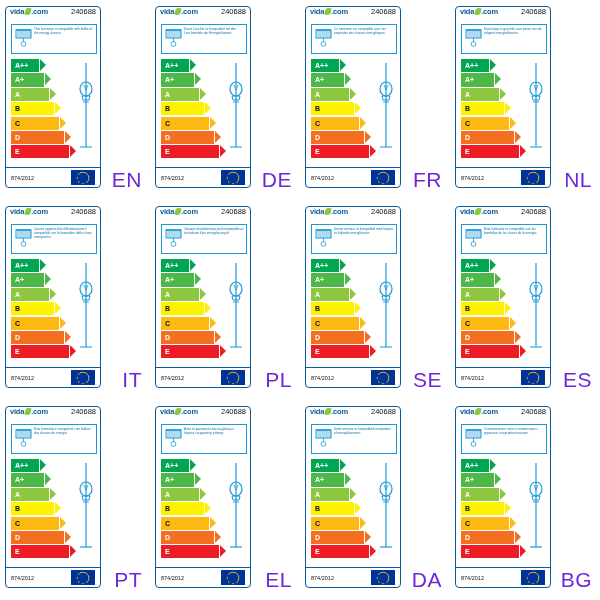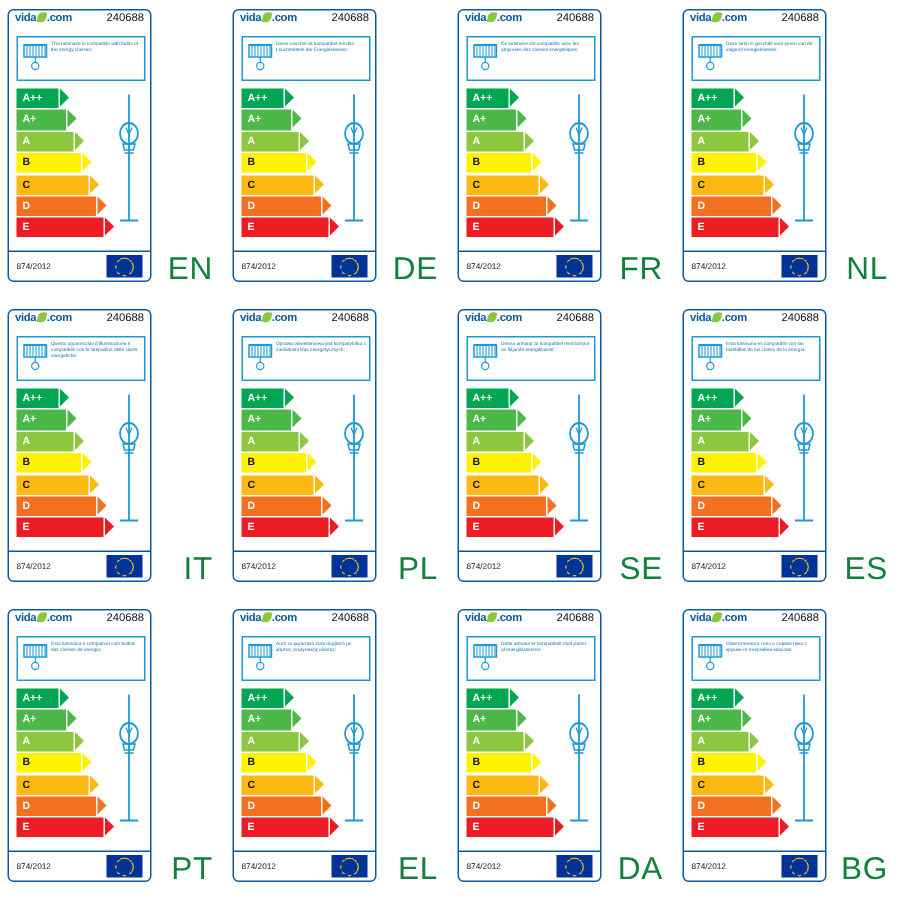--- a/index.html
+++ b/index.html
@@ -27,21 +27,21 @@
     border:1px solid #0a5a9c;
     border-radius:4px;
     background:#ffffff;
     box-sizing:border-box;
     overflow:hidden;
   }
   .lang{
     position:absolute;
     right:8px;bottom:8px;
     font-size:21px;
-    color:#15803d;
+    color:#6d28d9;
     letter-spacing:.5px;
     font-family:"Liberation Sans", sans-serif;
   }
   
   .hdr{
     position:absolute;left:0;top:0;width:100%;height:15px;
     display:flex;align-items:flex-start;justify-content:space-between;
     padding:0 4px;box-sizing:border-box;
   }
   .brand{

